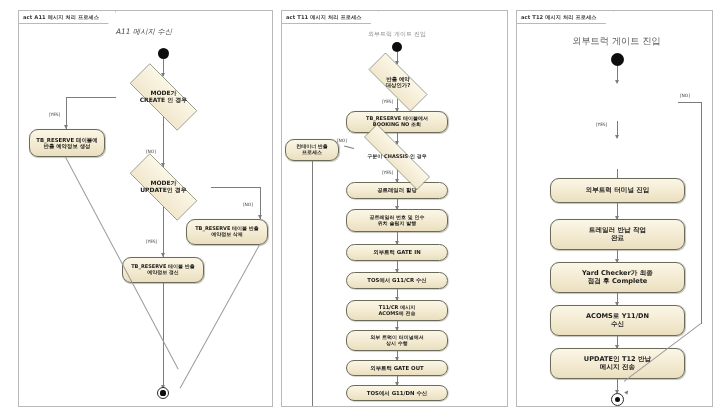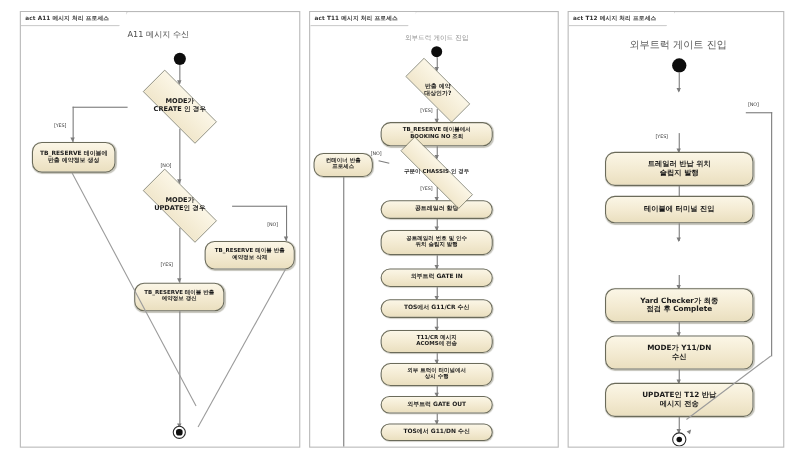--- a/index.html
+++ b/index.html
@@ -146,21 +146,21 @@
 </style>
 </head>
 <body>
 
 <div class="canvas">
 
   <div class="panel" style="left:18px; top:10px; width:255px; height:397px;">
 
     <div class="panel-tab">act A11 메시지 처리 프로세스</div>
 
-    <div class="caption fs7" style="left:70px; top:16px; width:110px;">A11 메시지 수신</div>
+    <div class="caption fs7" style="left:70px; top:16px; width:110px;font-style:italic;">A11 메시지 수신</div>
 
     <div class="start-node" style="left:139px; top:37px; width:11px; height:11px;"></div>
 
     <div class="edge v" style="left:144px; top:48px; height:17px;"></div>
     <div class="arrowhead" style="left:142px; top:62px;"></div>
 
     <div class="decision fs6" style="left:97px; top:66px; width:95px; height:40px;">
       <span class="dshape"></span>
       <span class="dlabel">MODE가
 CREATE 인 경우</span>
@@ -303,37 +303,37 @@
 
 
     <div class="edge h" style="left:161px; top:91px; width:24px;"></div>
     <div class="edge v" style="left:184px; top:91px; height:222px;"></div>
     <div class="guard" style="left:163px; top:82px;">[NO]</div>
 
     <div class="edge v" style="left:100px; top:110px; height:17px;"></div>
     <div class="arrowhead" style="left:98px; top:124px;"></div>
     <div class="guard" style="left:79px; top:111px;">[YES]</div>
 
-    <div class="node fs65" style="left:33px; top:127px; width:135px; height:31px;">트레일러 반납 위치
-슬립지 발행</div>
     <div class="edge v" style="left:100px; top:158px; height:10px;"></div>
 
-    <div class="node fs65" style="left:33px; top:167px; width:135px; height:25px;">테이블에 터미널 진입</div>
+    <div class="node fs65" style="left:33px; top:167px; width:135px; height:25px;">외부트럭 터미널 진입</div>
     <div class="edge v" style="left:100px; top:192px; height:16px;"></div>
     <div class="arrowhead" style="left:98px; top:205px;"></div>
 
+    <div class="node fs65" style="left:33px; top:208px; width:135px; height:31px;">트레일러 반납 작업
+완료</div>
     <div class="edge v" style="left:100px; top:239px; height:12px;"></div>
     <div class="arrowhead" style="left:98px; top:248px;"></div>
 
     <div class="node fs65" style="left:33px; top:251px; width:135px; height:31px;">Yard Checker가 최종
 점검 후 Complete</div>
     <div class="edge v" style="left:100px; top:282px; height:12px;"></div>
     <div class="arrowhead" style="left:98px; top:291px;"></div>
 
-    <div class="node fs65" style="left:33px; top:294px; width:135px; height:31px;">MODE가 Y11/DN
+    <div class="node fs65" style="left:33px; top:294px; width:135px; height:31px;">ACOMS로 Y11/DN
 수신</div>
     <div class="edge v" style="left:100px; top:325px; height:12px;"></div>
     <div class="arrowhead" style="left:98px; top:334px;"></div>
 
     <div class="node fs65" style="left:33px; top:337px; width:135px; height:31px;">UPDATE인 T12 반납
 메시지 전송</div>
 
     <div class="edge v" style="left:100px; top:368px; height:14px;"></div>
     <div class="arrowhead" style="left:98px; top:379px;"></div>
 

